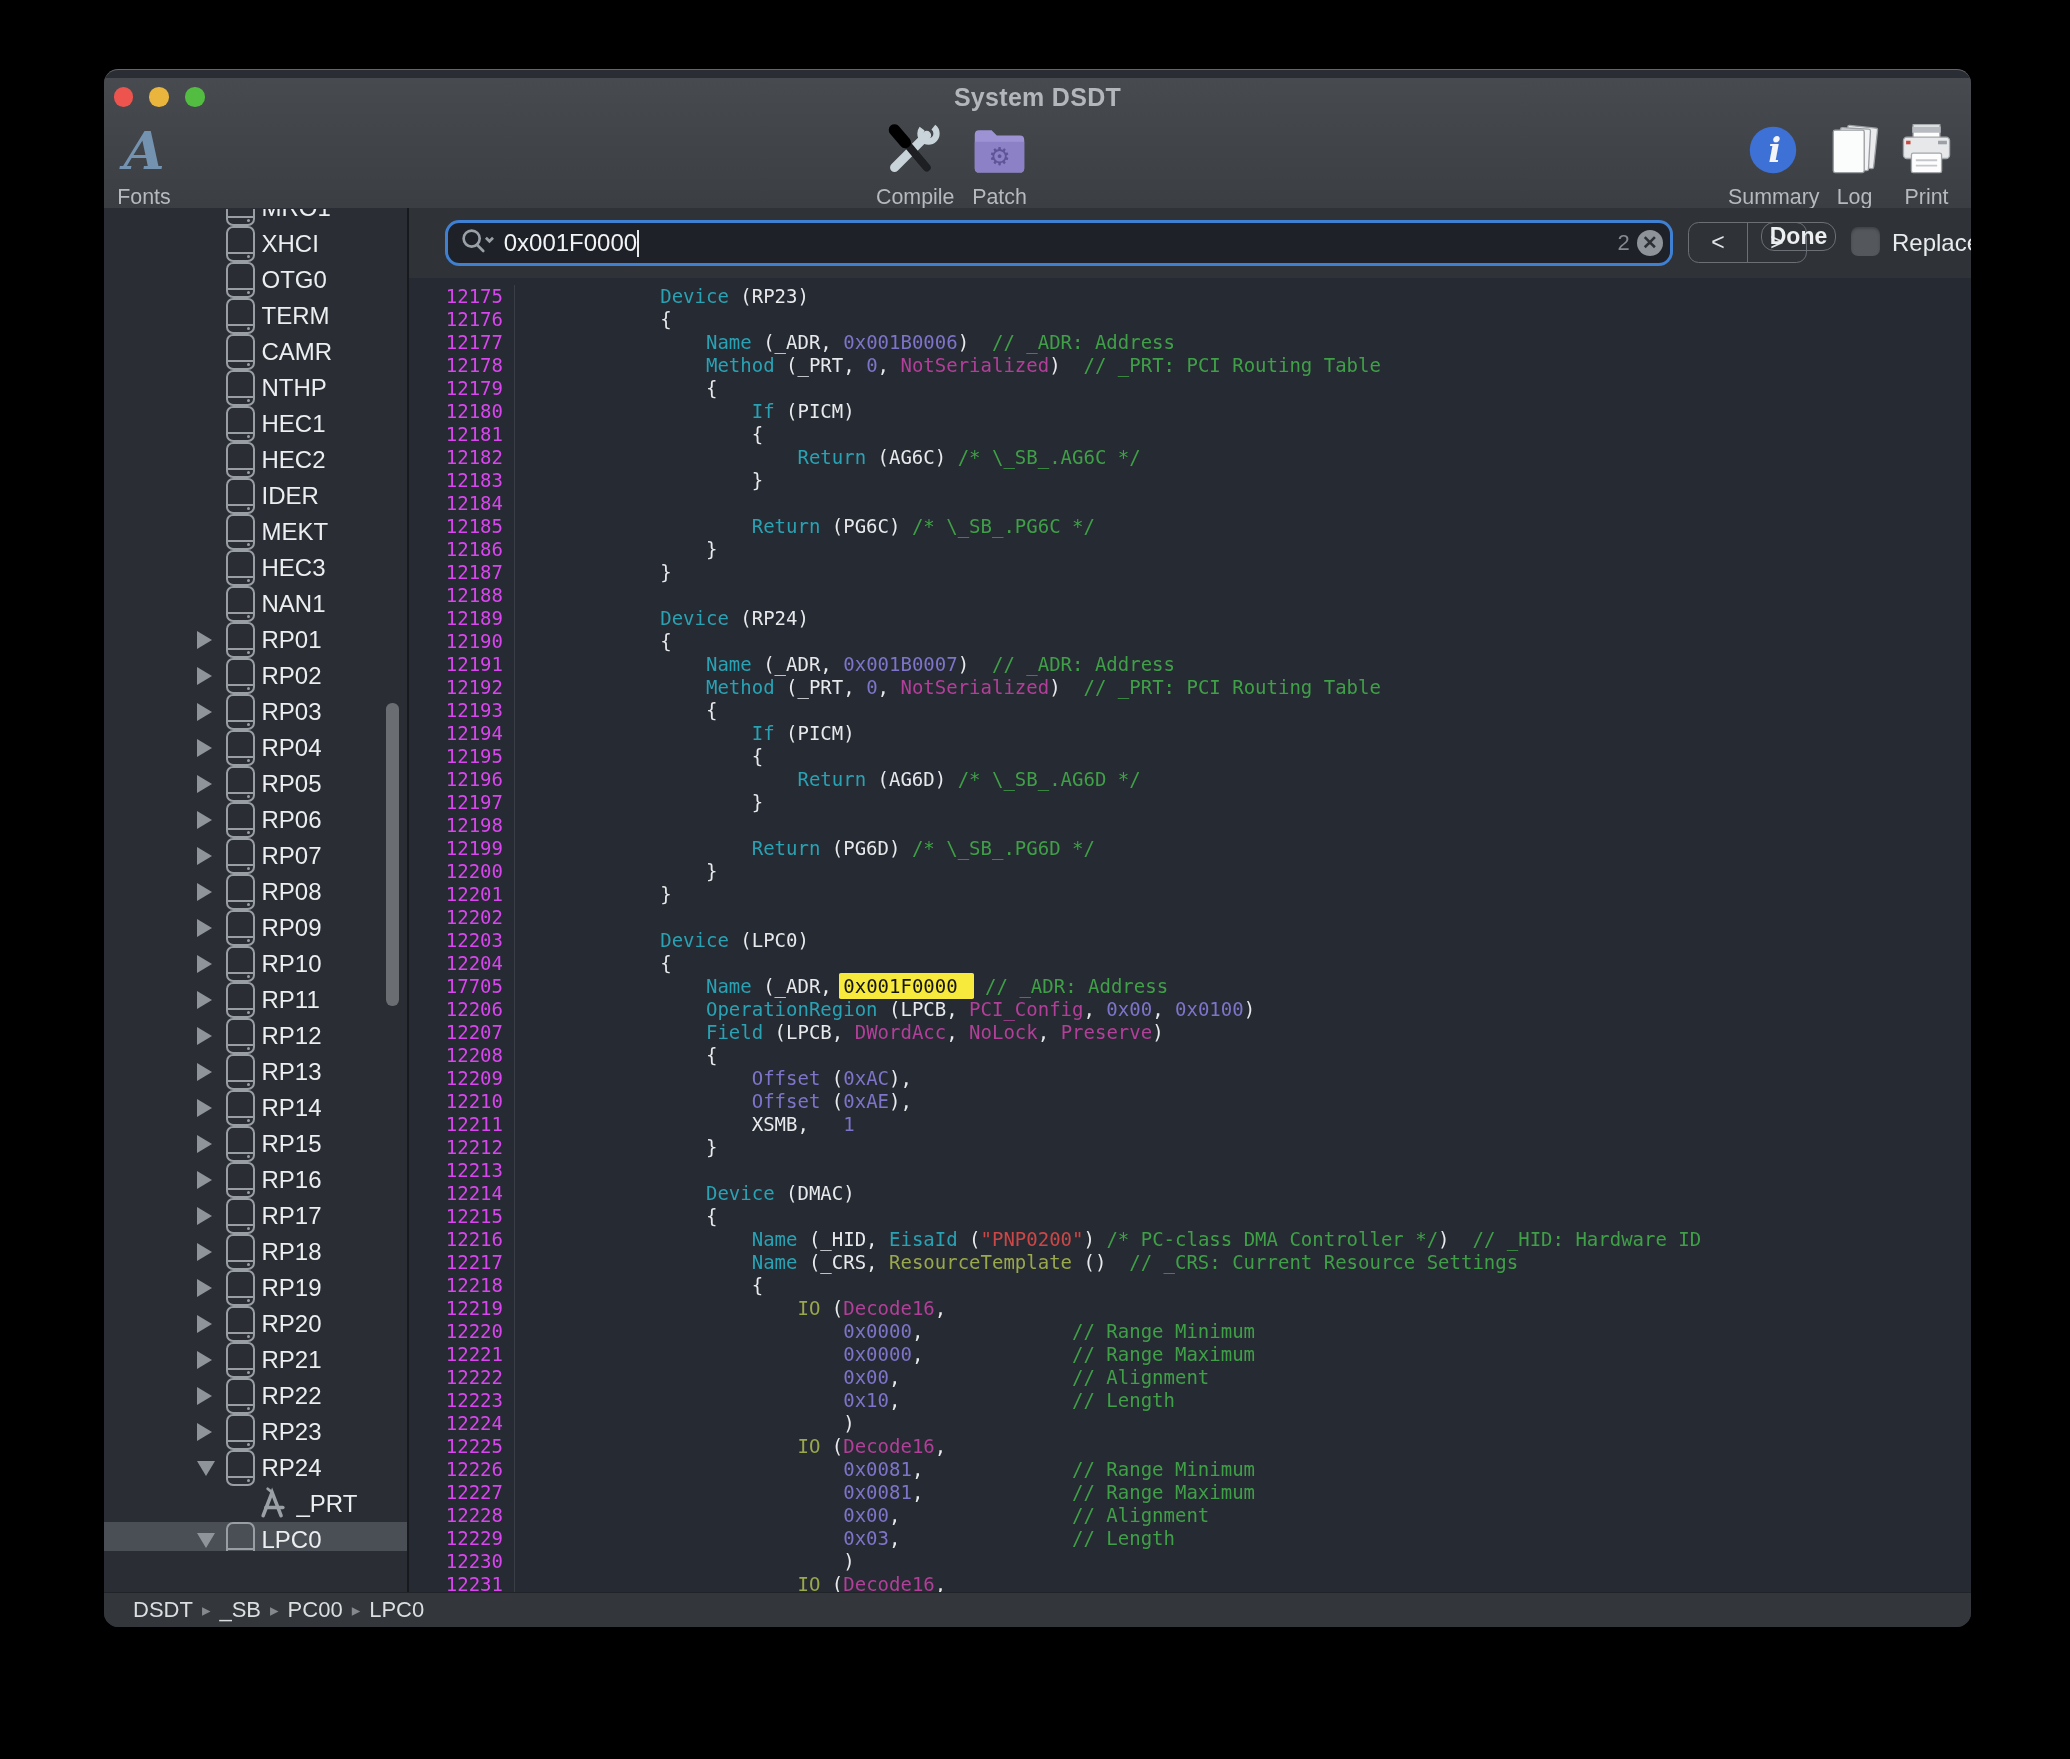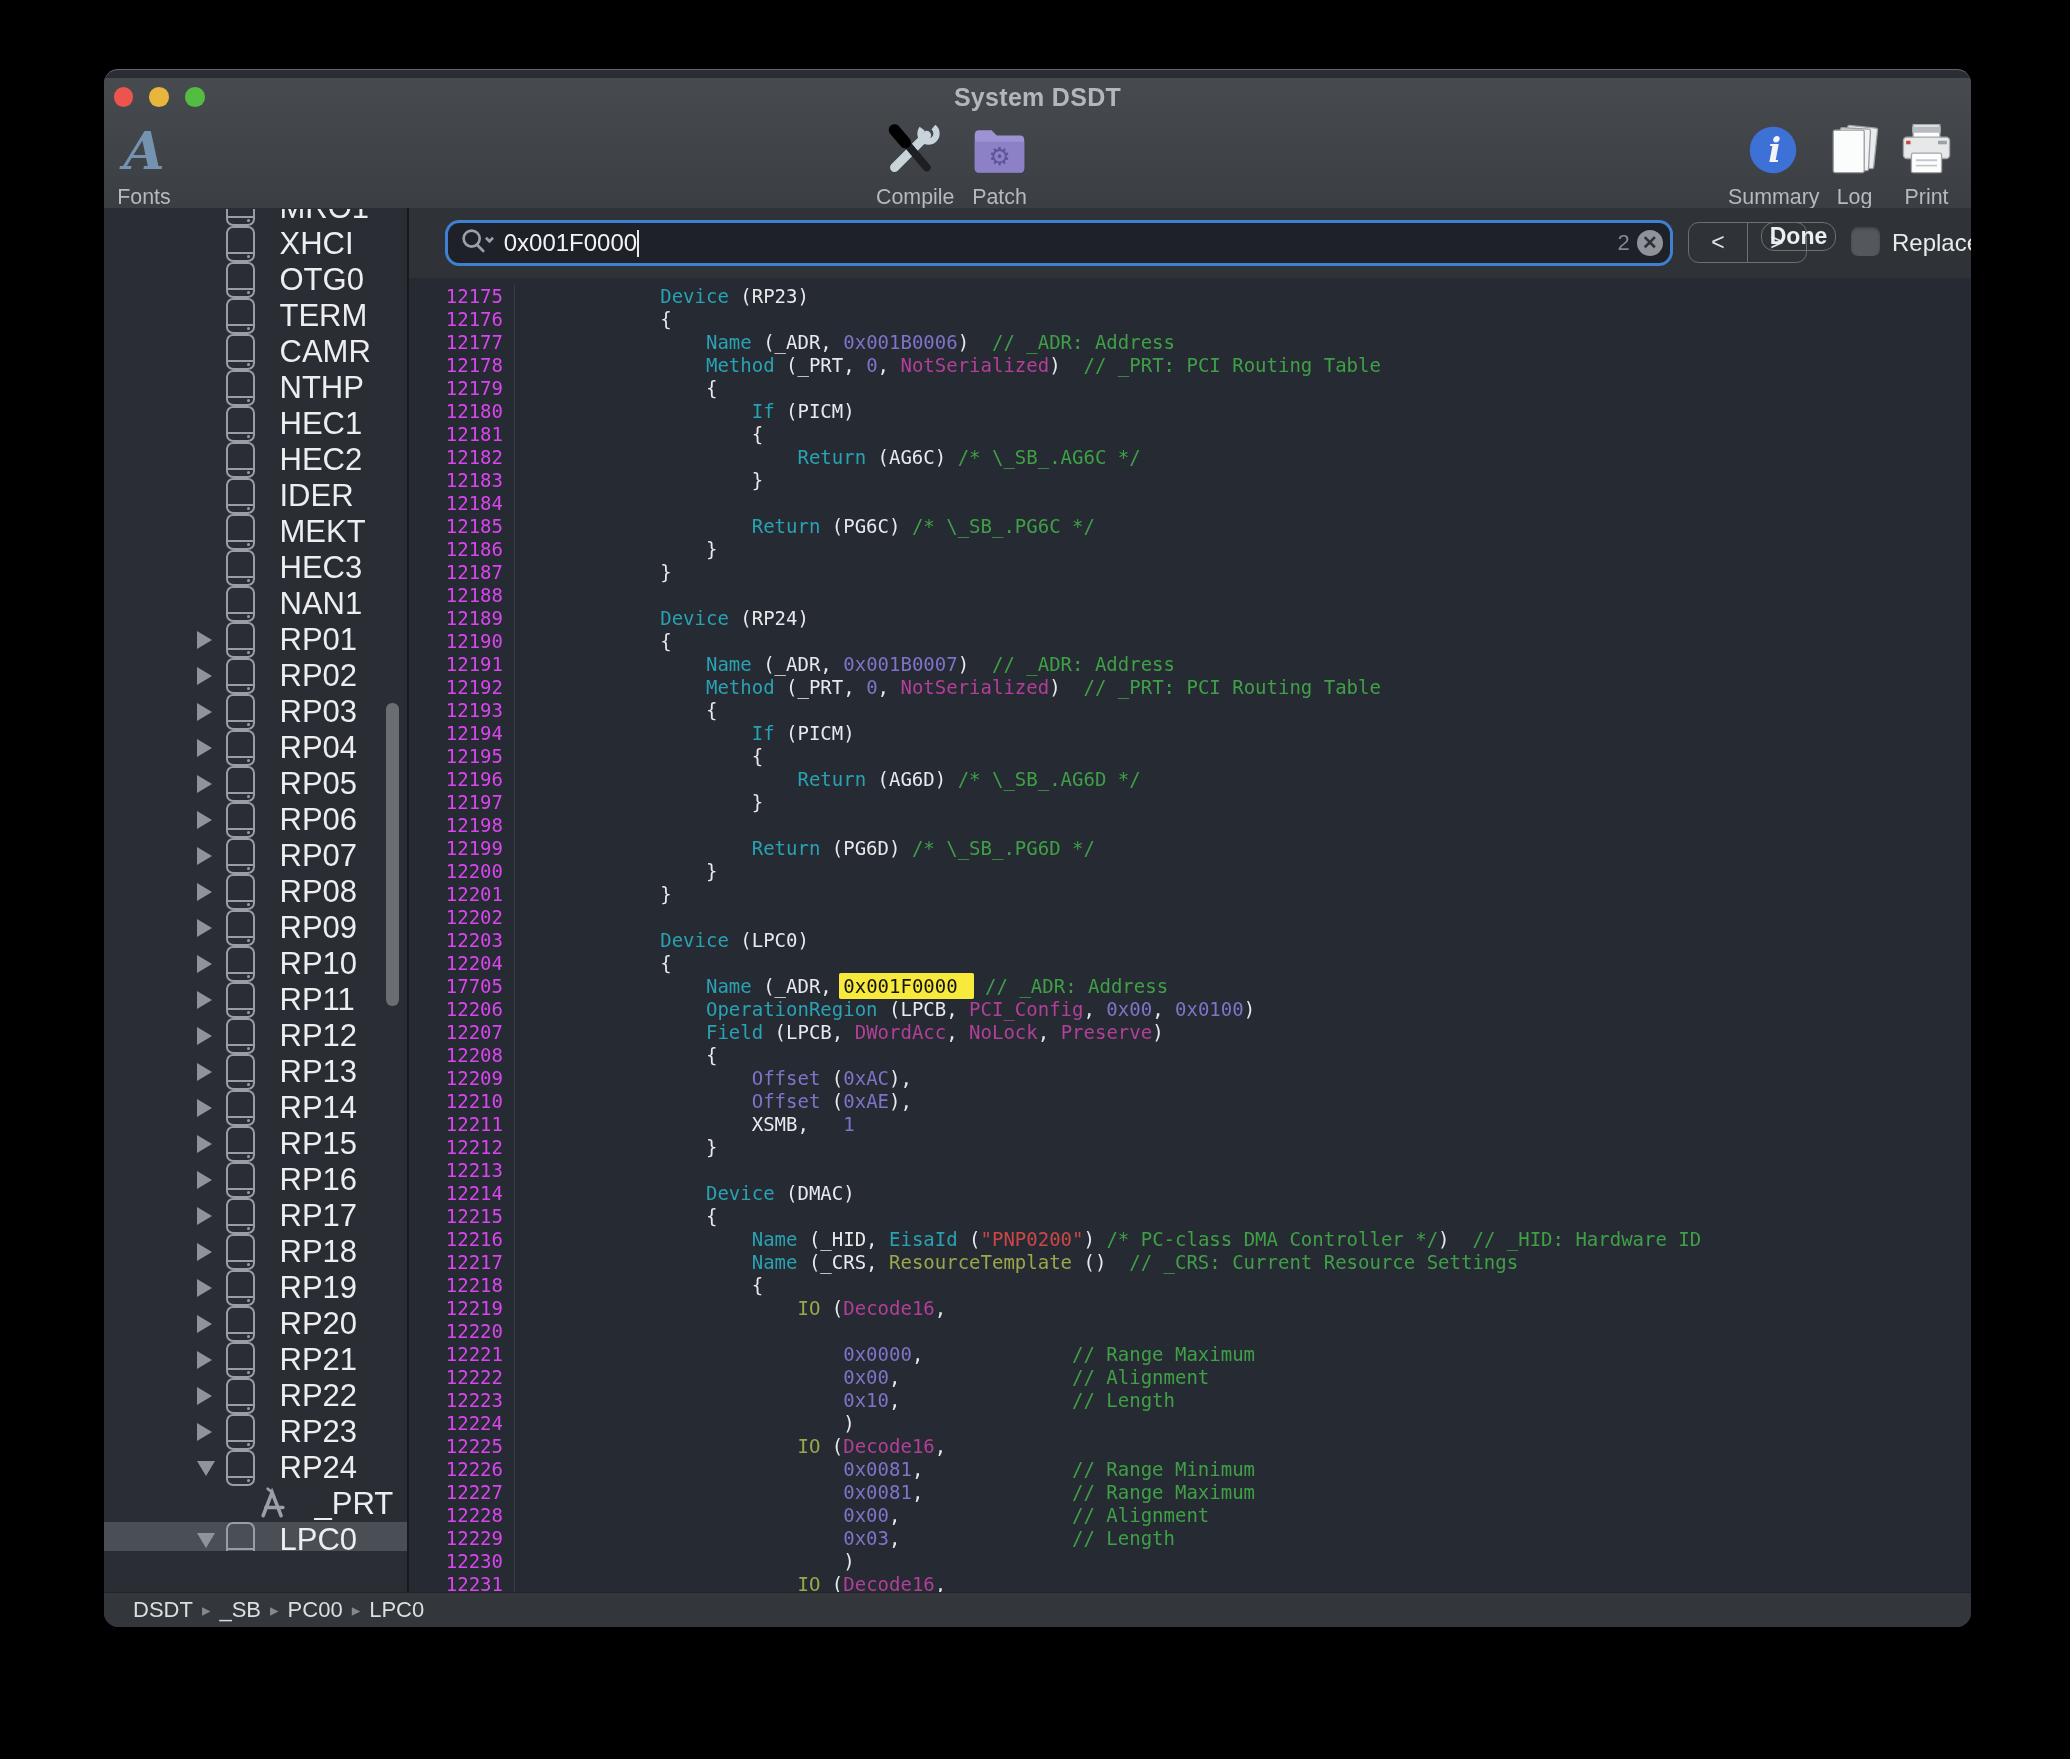--- a/index.html
+++ b/index.html
@@ -53,21 +53,21 @@
   .row.selected{background:#4a4f56;}
   .row .sp{flex:none;width:93px;}
   .row .trislot{flex:none;width:28.5px;display:flex;align-items:center;}
   .row.child .sp{width:123px;}
   .tri-c{width:0;height:0;border-left:15px solid #8f949b;border-top:9px solid transparent;border-bottom:9px solid transparent;}
   .tri-e{width:0;height:0;border-top:15px solid #8f949b;border-left:9px solid transparent;border-right:9px solid transparent;}
   .dev{flex:none;width:29px;height:36px;border:2.2px solid #999ea5;border-radius:7.1px;position:relative;box-sizing:border-box;}
   .dev::after{content:"";position:absolute;left:-0.9px;right:-0.9px;bottom:6.2px;border-top:2.2px solid #999ea5;}
   .dev::before{content:"";position:absolute;right:2.7px;bottom:1.8px;width:3.1px;height:3.1px;background:#999ea5;border-radius:50%;}
   .mico{flex:none;width:34px;height:36px;}
-  .row .tlabel{margin-left:25px;color:#eceef0;font-size:31px;}
+  .row .tlabel{margin-left:7px;color:#eceef0;font-size:24px;}
   .sb-scroll{position:absolute;left:282px;top:495px;width:12.5px;height:303px;border-radius:6.2px;background:#6a6e73;}
   
   .divider{position:absolute;left:303px;top:138px;width:1.8px;bottom:34px;background:#17191d;}
   .splitdot{position:absolute;left:306px;top:823px;width:13.4px;height:13.4px;border-radius:50%;background:#484c53;}
   .editor{position:absolute;left:305px;top:208px;right:0;bottom:34px;background:#262a32;
           overflow:hidden;padding-top:7.1px;box-sizing:border-box;
           font-family:"DejaVu Sans Mono",monospace;font-size:19px;}
   .line{display:flex;height:23px;line-height:23px;white-space:pre;}
   .ln{flex:none;width:94px;padding-right:10.7px;text-align:right;color:#d946ef;
       border-right:0.9px solid #3a3f46;}
@@ -517,21 +517,21 @@
           <div class="line"><span class="ln">12210</span><span class="src"><span class="t-pl">                </span><span class="t-num">Offset</span><span class="t-pl"> (</span><span class="t-num">0xAE</span><span class="t-pl">),</span></span></div>
           <div class="line"><span class="ln">12211</span><span class="src"><span class="t-pl">                XSMB,   </span><span class="t-num">1</span></span></div>
           <div class="line"><span class="ln">12212</span><span class="src"><span class="t-pl">            }</span></span></div>
           <div class="line"><span class="ln">12213</span><span class="src"></span></div>
           <div class="line"><span class="ln">12214</span><span class="src"><span class="t-pl">            </span><span class="t-kw">Device</span><span class="t-pl"> (DMAC)</span></span></div>
           <div class="line"><span class="ln">12215</span><span class="src"><span class="t-pl">            {</span></span></div>
           <div class="line"><span class="ln">12216</span><span class="src"><span class="t-pl">                </span><span class="t-kw">Name</span><span class="t-pl"> (_HID, </span><span class="t-kw">EisaId</span><span class="t-pl"> (</span><span class="t-str">"PNP0200"</span><span class="t-pl">) </span><span class="t-cm">/* PC-class DMA Controller */</span><span class="t-pl">)  </span><span class="t-cm">// _HID: Hardware ID</span></span></div>
           <div class="line"><span class="ln">12217</span><span class="src"><span class="t-pl">                </span><span class="t-kw">Name</span><span class="t-pl"> (_CRS, </span><span class="t-res">ResourceTemplate</span><span class="t-pl"> ()  </span><span class="t-cm">// _CRS: Current Resource Settings</span></span></div>
           <div class="line"><span class="ln">12218</span><span class="src"><span class="t-pl">                {</span></span></div>
           <div class="line"><span class="ln">12219</span><span class="src"><span class="t-pl">                    </span><span class="t-res">IO</span><span class="t-pl"> (</span><span class="t-arg">Decode16</span><span class="t-pl">,</span></span></div>
-          <div class="line"><span class="ln">12220</span></div>
+          <div class="line"><span class="ln">12220</span><span class="src"><span class="t-pl">                        </span><span class="t-num">0x0000</span><span class="t-pl">,             </span><span class="t-cm">// Range Minimum</span></span></div>
           <div class="line"><span class="ln">12221</span><span class="src"><span class="t-pl">                        </span><span class="t-num">0x0000</span><span class="t-pl">,             </span><span class="t-cm">// Range Maximum</span></span></div>
           <div class="line"><span class="ln">12222</span><span class="src"><span class="t-pl">                        </span><span class="t-num">0x00</span><span class="t-pl">,               </span><span class="t-cm">// Alignment</span></span></div>
           <div class="line"><span class="ln">12223</span><span class="src"><span class="t-pl">                        </span><span class="t-num">0x10</span><span class="t-pl">,               </span><span class="t-cm">// Length</span></span></div>
           <div class="line"><span class="ln">12224</span><span class="src"><span class="t-pl">                        )</span></span></div>
           <div class="line"><span class="ln">12225</span><span class="src"><span class="t-pl">                    </span><span class="t-res">IO</span><span class="t-pl"> (</span><span class="t-arg">Decode16</span><span class="t-pl">,</span></span></div>
           <div class="line"><span class="ln">12226</span><span class="src"><span class="t-pl">                        </span><span class="t-num">0x0081</span><span class="t-pl">,             </span><span class="t-cm">// Range Minimum</span></span></div>
           <div class="line"><span class="ln">12227</span><span class="src"><span class="t-pl">                        </span><span class="t-num">0x0081</span><span class="t-pl">,             </span><span class="t-cm">// Range Maximum</span></span></div>
           <div class="line"><span class="ln">12228</span><span class="src"><span class="t-pl">                        </span><span class="t-num">0x00</span><span class="t-pl">,               </span><span class="t-cm">// Alignment</span></span></div>
           <div class="line"><span class="ln">12229</span><span class="src"><span class="t-pl">                        </span><span class="t-num">0x03</span><span class="t-pl">,               </span><span class="t-cm">// Length</span></span></div>
           <div class="line"><span class="ln">12230</span><span class="src"><span class="t-pl">                        )</span></span></div>

